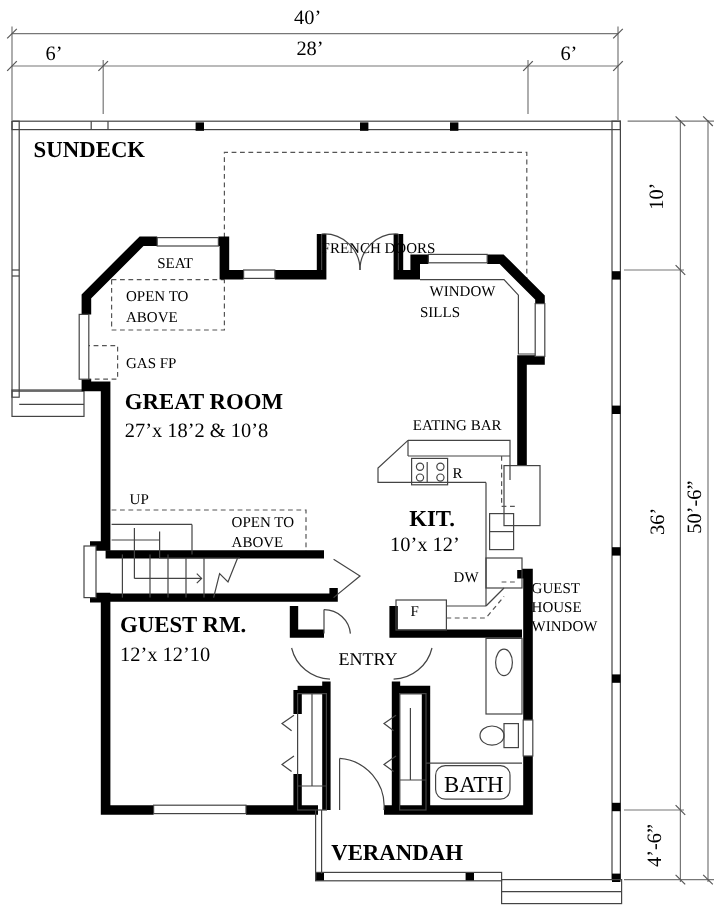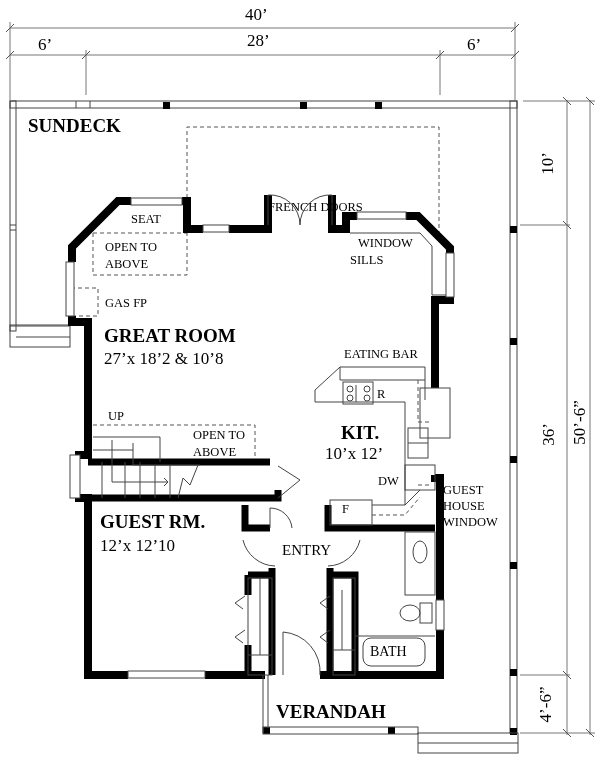--- a/index.html
+++ b/index.html
@@ -224,21 +224,21 @@
 <div class="lbl dimtxt vert" style="left:520px;top:696px;width:50px;text-align:center;">4’-6”</div>
 
 <div class="lbl room" style="left:28px;top:116px;">SUNDECK</div>
 <div class="lbl room" style="left:104px;top:326px;">GREAT ROOM</div>
 <div class="lbl dims" style="left:104px;top:350px;">27’x 18’2 &amp; 10’8</div>
 <div class="lbl room" style="left:325px;top:423px;margin-left:16px;">KIT.</div>
 <div class="lbl dims" style="left:325px;top:445px;">10’x 12’</div>
 <div class="lbl room" style="left:100px;top:512px;">GUEST RM.</div>
 <div class="lbl dims" style="left:100px;top:537px;">12’x 12’10</div>
 <div class="lbl" style="left:282px;top:543px;font-size:15px;">ENTRY</div>
-<div class="lbl" style="left:370px;top:645px;font-size:14px;">BATH</div>
+<div class="lbl" style="left:370px;top:645px;font-size:19px;">BATH</div>
 <div class="lbl room" style="left:276px;top:702px;">VERANDAH</div>
 
 <div class="lbl note" style="left:268px;top:177px;margin-top:24px;">FRENCH DOORS</div>
 <div class="lbl note" style="left:131px;top:213px;">SEAT</div>
 <div class="lbl note" style="left:105px;top:241px;">OPEN TO</div>
 <div class="lbl note" style="left:105px;top:258px;">ABOVE</div>
 <div class="lbl note" style="left:105px;top:297px;">GAS FP</div>
 <div class="lbl note" style="left:358px;top:237px;">WINDOW</div>
 <div class="lbl note" style="left:350px;top:254px;">SILLS</div>
 <div class="lbl note" style="left:344px;top:348px;">EATING BAR</div>

